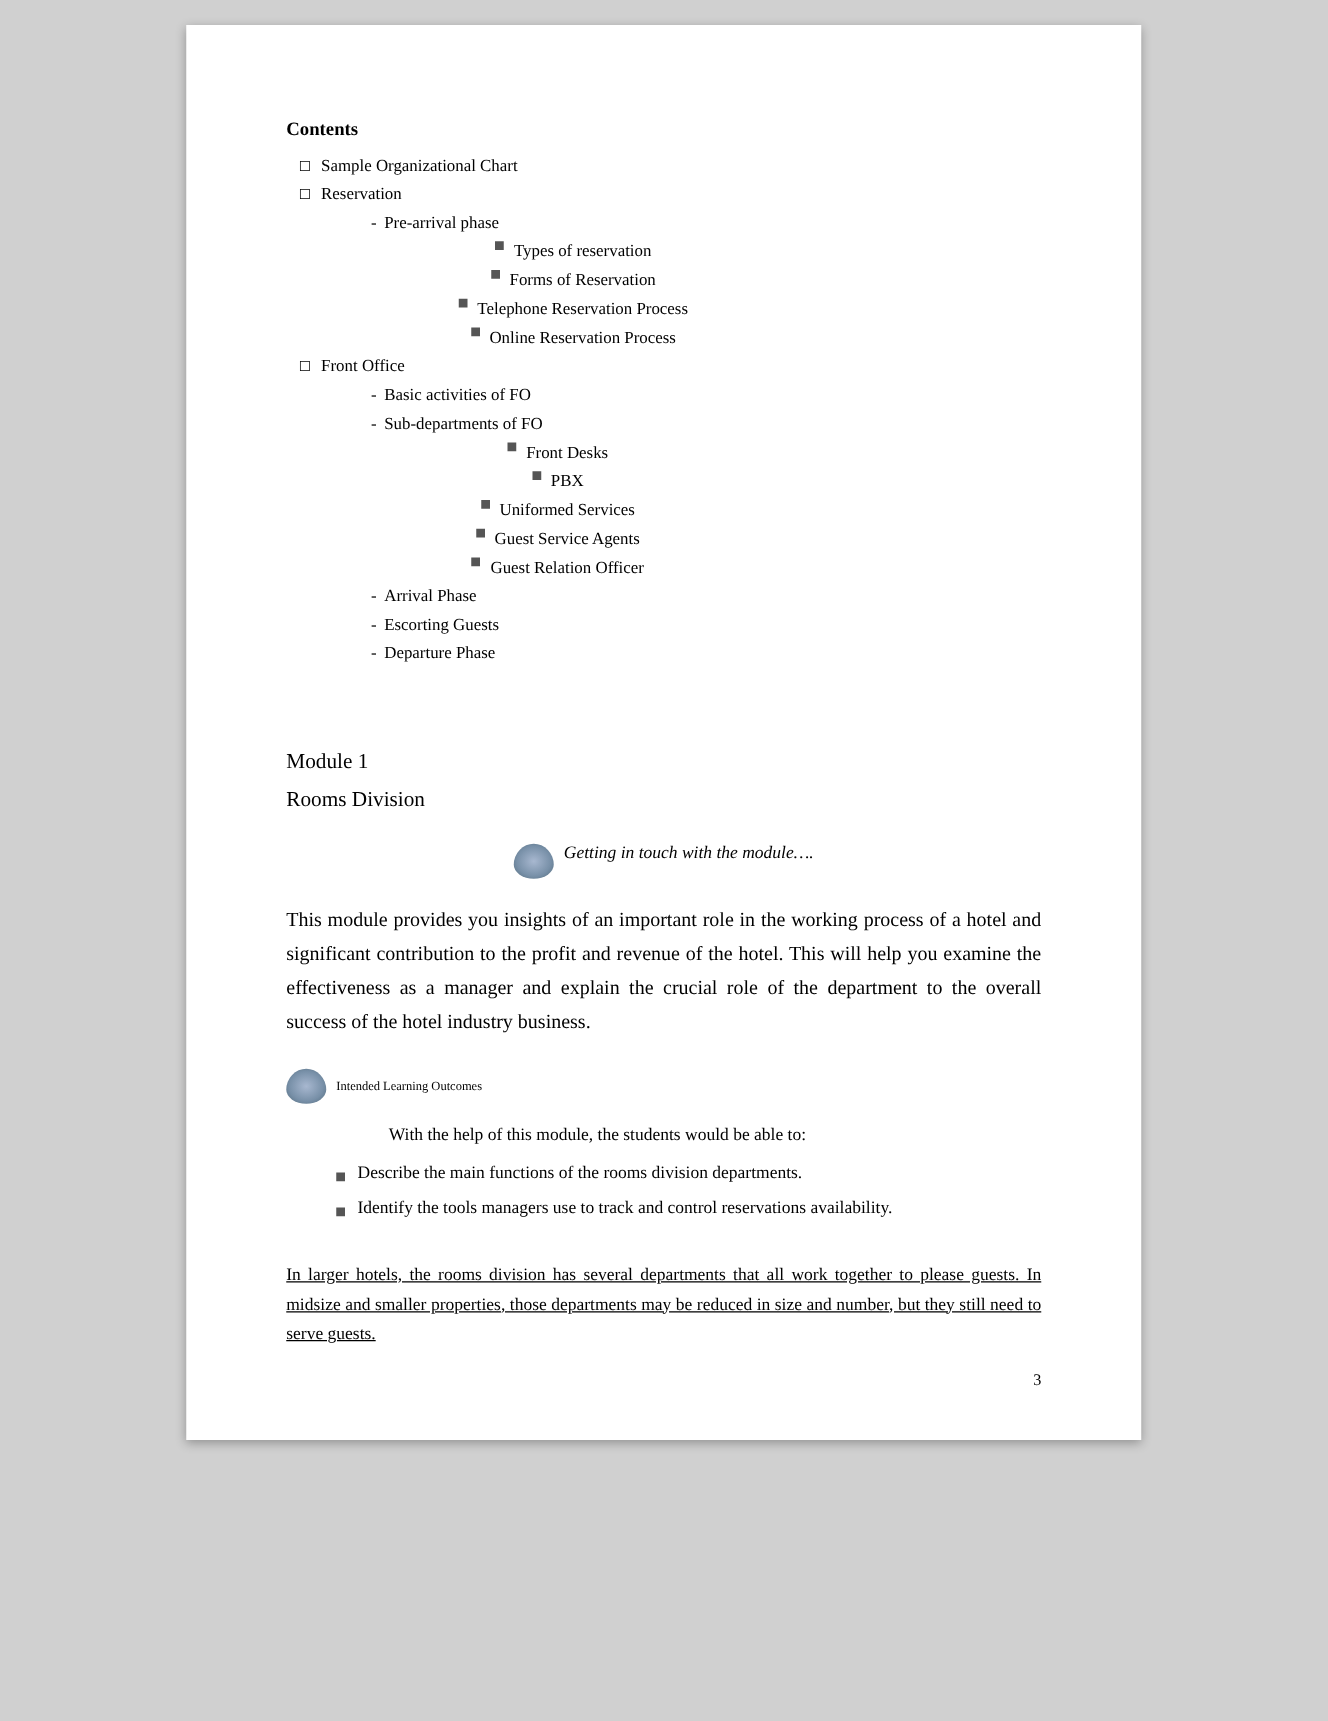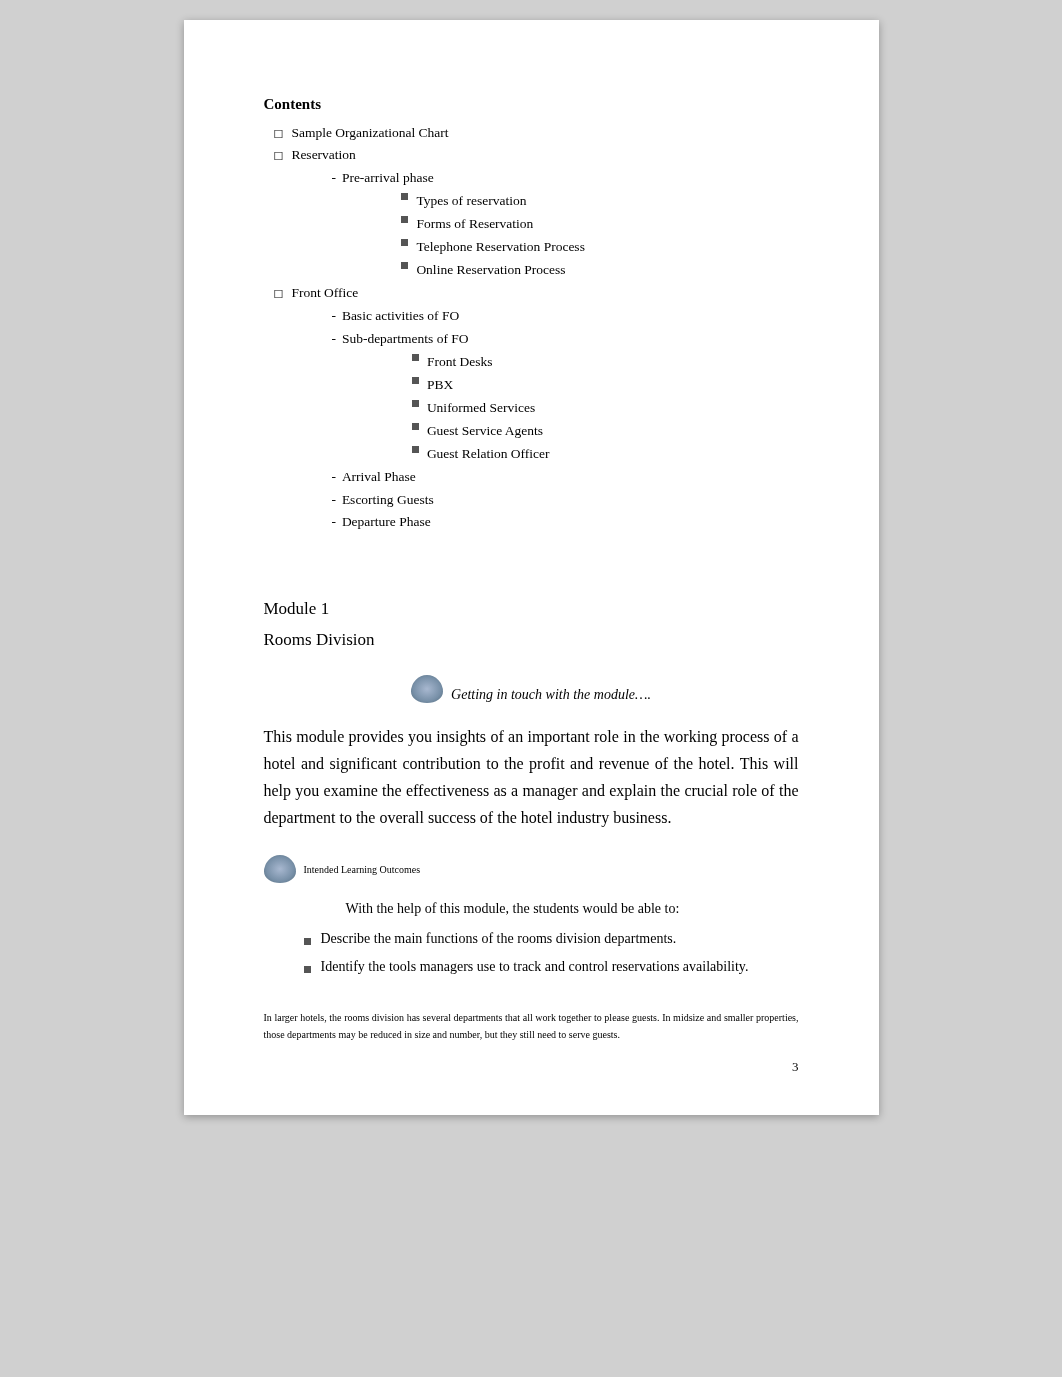--- a/index.html
+++ b/index.html
@@ -11,21 +11,21 @@
     body {
       background: #d0d0d0;
       display: flex;
       justify-content: center;
       align-items: flex-start;
       padding: 20px;
       font-family: 'Times New Roman', Times, serif;
     }
 
     .page {
-      width: 695px;
+      width: 764px;
       min-height: 1056px;
       background: #ffffff;
       padding: 72px 80px 72px 80px;
       position: relative;
       box-shadow: 0 2px 8px rgba(0,0,0,0.3);
     }
 
     .contents-heading {
       font-size: 15px;
       font-weight: bold;
@@ -63,20 +63,21 @@
       margin-right: 6px;
     }
 
     .toc-level3 {
       margin-left: 70px;
     }
 
     .toc-level3-item {
       display: flex;
       align-items: flex-start;
+      justify-content: center;
     }
 
     .toc-level3-item .bullet-sq {
       margin-right: 8px;
       font-size: 10px;
       margin-top: 3px;
       display: inline-block;
       width: 7px;
       height: 7px;
       background: #555;
@@ -100,21 +101,21 @@
       height: 28px;
       border-radius: 50% 50% 50% 50% / 60% 60% 40% 40%;
       background: radial-gradient(ellipse at center, #a8b8d0 0%, #7890a8 60%, #506878 100%);
       vertical-align: middle;
       margin-right: 8px;
       flex-shrink: 0;
     }
 
     .intro-section {
       display: flex;
-      align-items: flex-end;
+      align-items: flex-start;
       margin-bottom: 20px;
     }
 
     .intro-label {
       font-size: 14px;
       font-style: italic;
     }
 
     .body-text {
       font-size: 16px;
@@ -154,24 +155,25 @@
       display: inline-block;
       width: 7px;
       height: 7px;
       background: #555;
       flex-shrink: 0;
       margin-right: 10px;
       margin-top: 5px;
     }
 
     .final-para {
-      font-size: 10px;
+      font-size: 14px;
       line-height: 1.7;
       text-align: justify;
       margin-top: 30px;
+      text-decoration: underline;
     }
 
     .page-number {
       position: absolute;
       bottom: 40px;
       right: 80px;
       font-size: 13px;
     }
   </style>
 </head>

